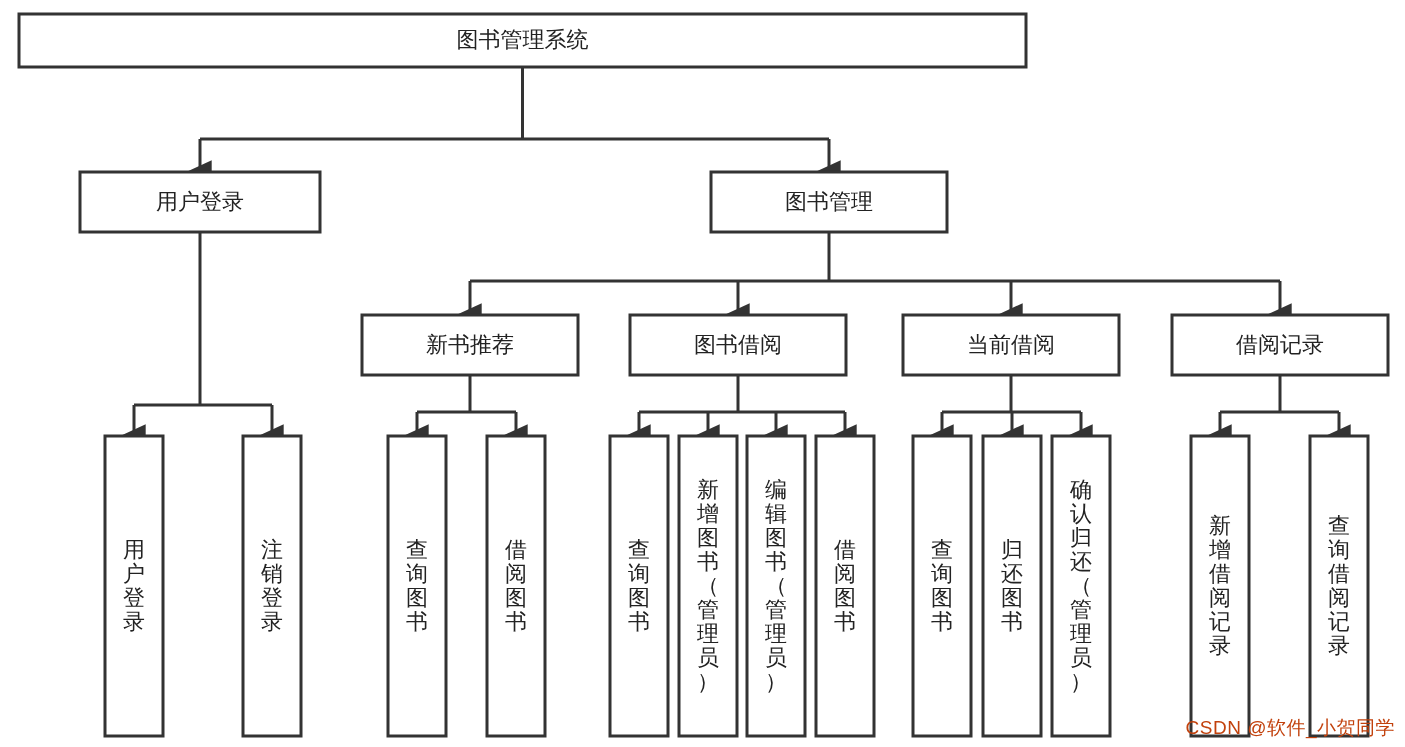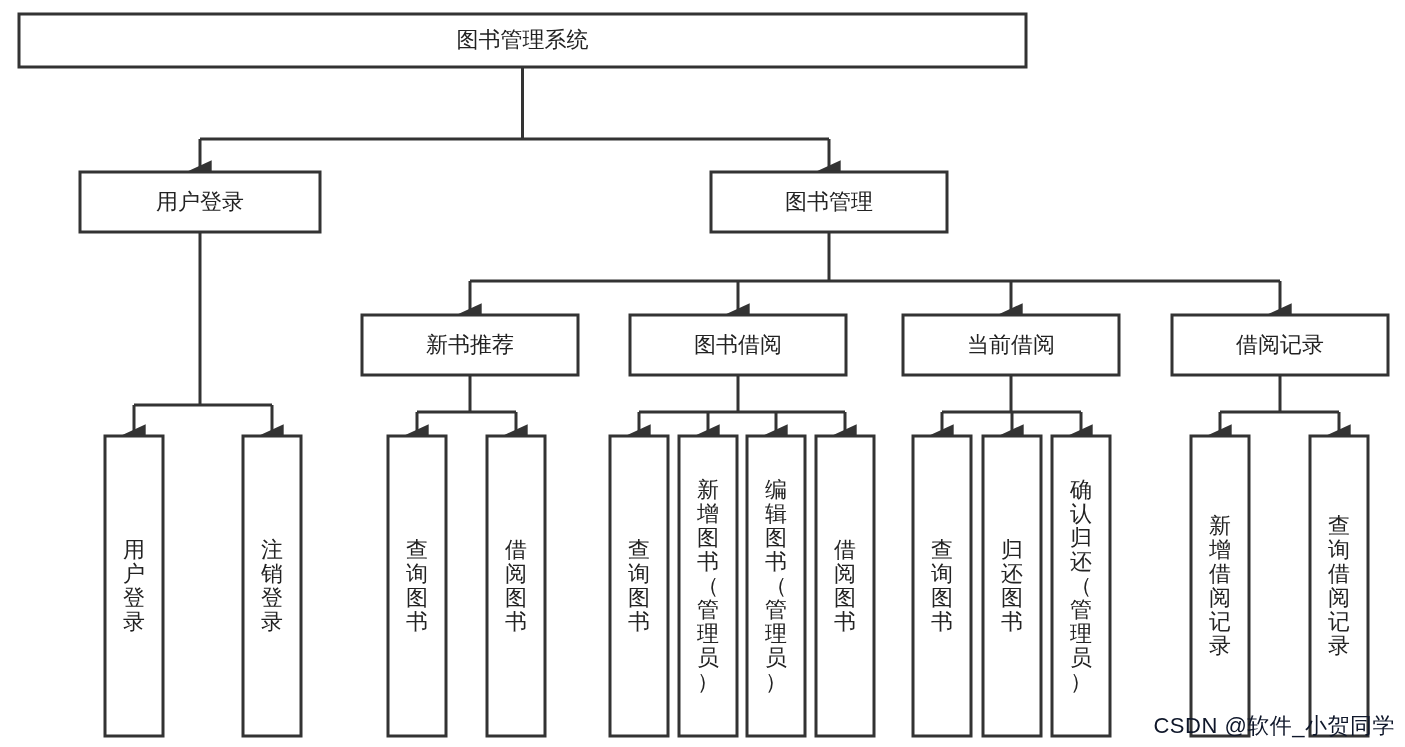--- a/index.html
+++ b/index.html
@@ -47,22 +47,22 @@
     font-family: "Liberation Sans", "DejaVu Sans", sans-serif;
     font-size: 22px;
     fill: #222222;
     text-anchor: middle;
   }
   .watermark {
     position: absolute;
     right: 10px;
     bottom: 6px;
     font-family: "Liberation Sans", "DejaVu Sans", sans-serif;
-    font-size: 22px;
-    color: #0f172a;
+    font-size: 19px;
+    color: #c2410c;
     letter-spacing: 0.5px;
     white-space: nowrap;
     pointer-events: none;
   }
 </style>
 </head>
 <body>
 
 <div id="diagram-root">
   <svg class="flow" viewBox="0 0 1405 747" xmlns="http://www.w3.org/2000/svg">

